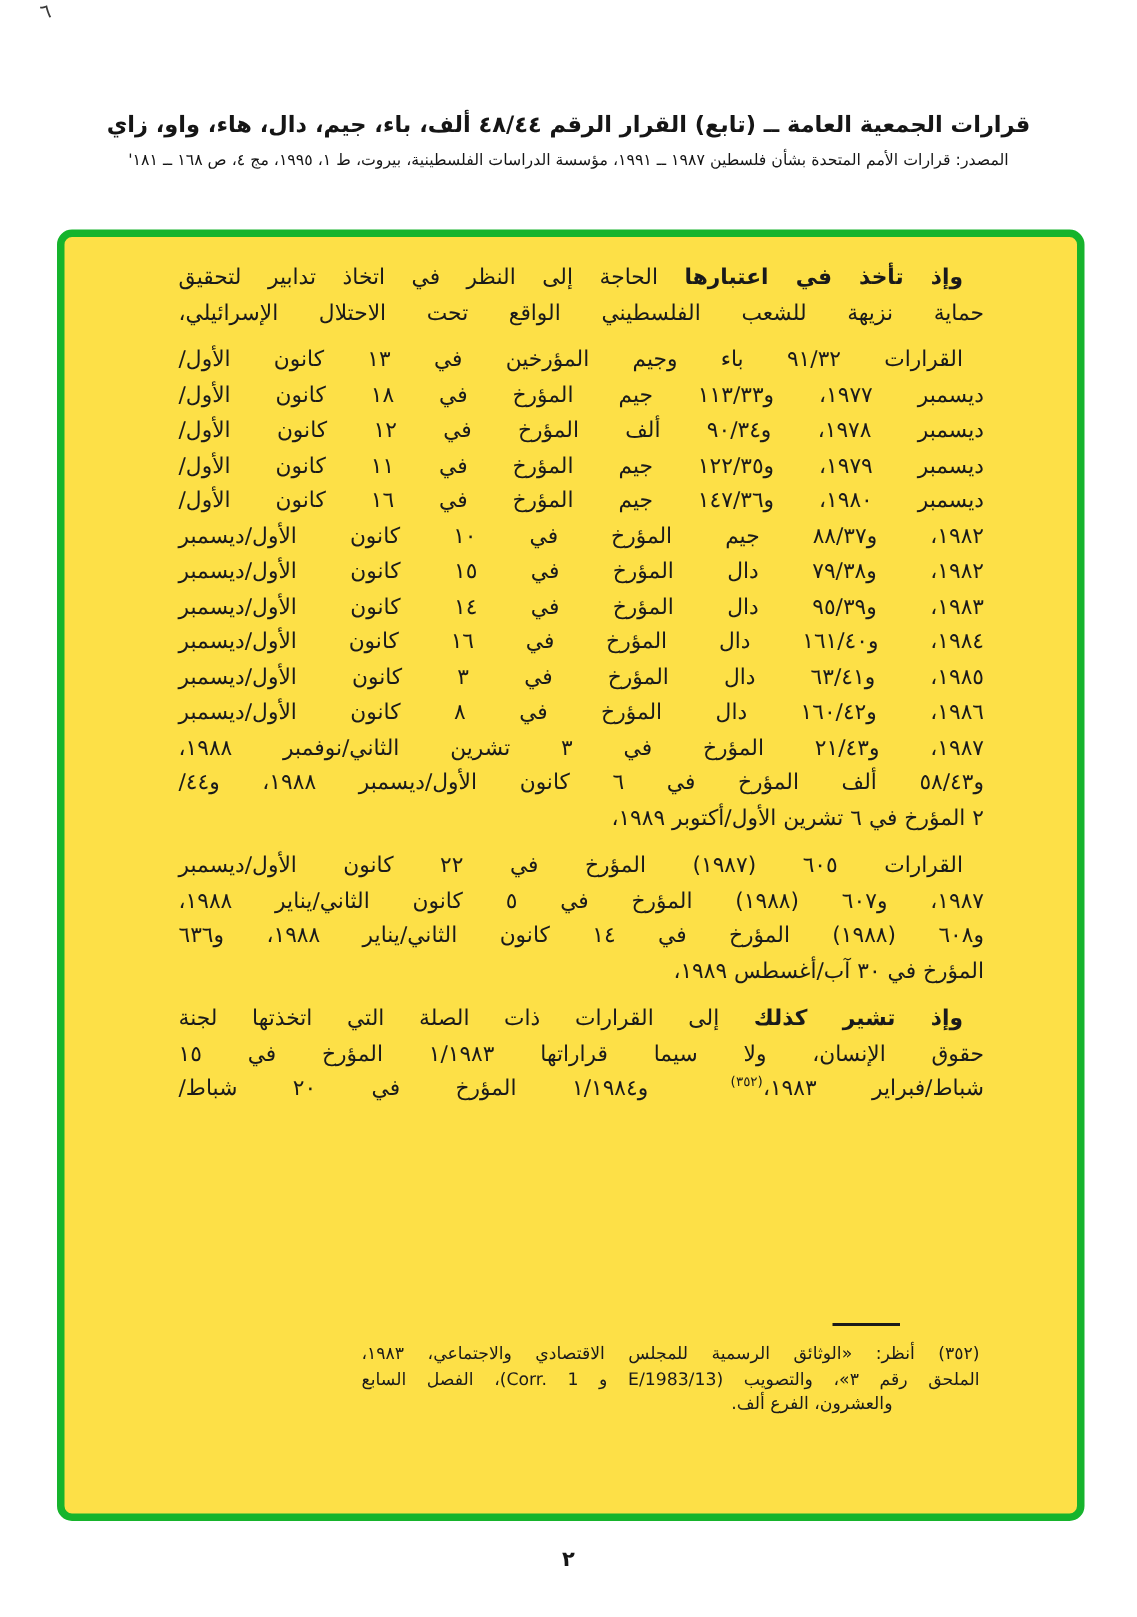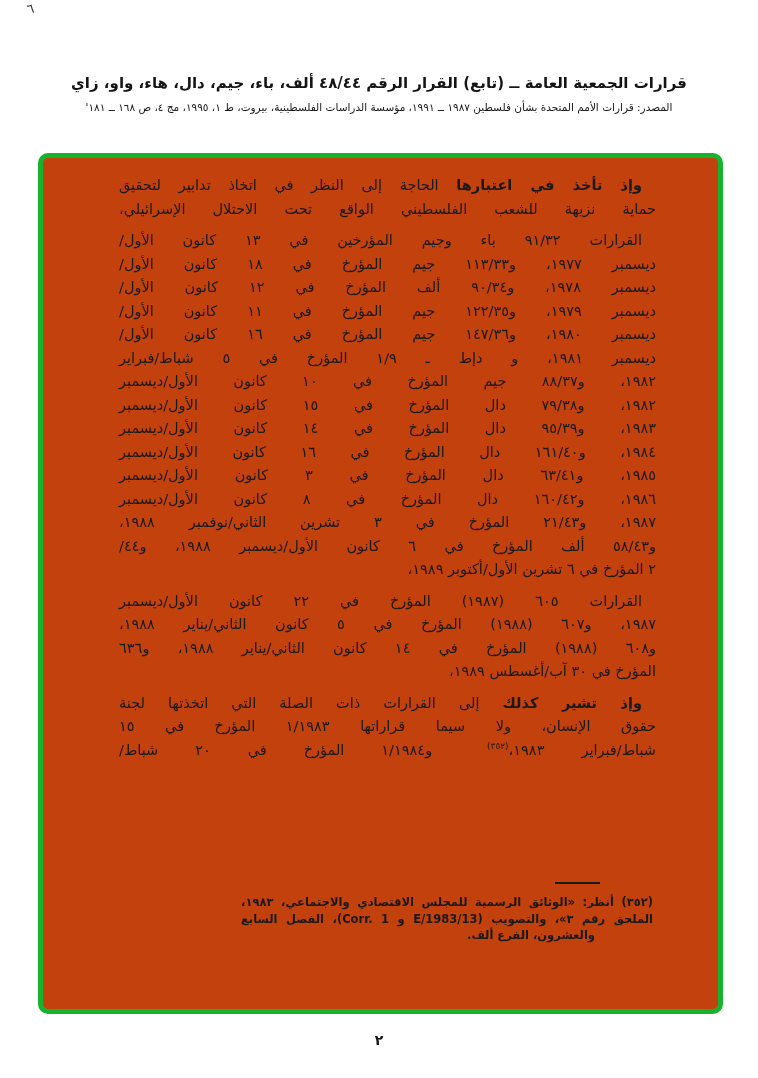--- a/index.html
+++ b/index.html
@@ -10,41 +10,41 @@
   .corner-mark{
     position:absolute;left:27px;top:1px;font-size:13px;color:#3a3a3a;
     transform:rotate(-12deg);direction:rtl;
   }
   .header{position:absolute;top:74px;left:0;width:100%;text-align:center;direction:rtl;}
   .header .title{font-size:15px;font-weight:bold;letter-spacing:0;}
   .header .source{font-size:10.5px;font-weight:normal;margin-top:9px;}
   .green-box{
     position:absolute;left:38px;top:153px;width:685px;height:861px;
     box-sizing:border-box;border:5px solid var(--green,#16b42c);border-radius:10px;
-    background:#c2410c;
+    background:#fde047;
   }
   .body-text{
     position:absolute;top:16px;right:62px;width:537px;direction:rtl;
     font-size:14.5px;line-height:23.5px;color:#1a1a1a;
   }
   .para{margin:0;}
   .para + .para{margin-top:8px;}
   .line{
     text-align:justify;text-align-last:justify;
   }
   .line.short{text-align-last:right;}
   .line .b{font-weight:bold;}
   .para .line:first-child{text-indent:14px;}
   sup{font-size:0.62em;line-height:0;margin-left:18px;}
   .fn-sep{
     position:absolute;top:724px;left:512px;width:45px;height:2px;background:#1a1a1a;
   }
   .footnote{
     position:absolute;top:736px;right:65px;width:412px;direction:rtl;
-    font-size:11.5px;line-height:16.5px;color:#1a1a1a;font-weight:bold;
+    font-size:11.5px;line-height:16.5px;color:#1a1a1a;
   }
   .fn-line{text-align:justify;text-align-last:justify;}
   .fn-line.short{text-align:right;text-align-last:right;padding-right:58px;}
   .page-number{
     position:absolute;top:1032px;left:0;width:100%;text-align:center;
     font-size:14px;font-weight:bold;direction:rtl;
   }
 </style>
 </head>
 <body>
@@ -63,21 +63,20 @@
         <div class="para">
           <div class="line"><span class="b">وإذ تأخذ في اعتبارها</span><span> الحاجة إلى النظر في اتخاذ تدابير لتحقيق</span></div>
           <div class="line"><span>حماية نزيهة للشعب الفلسطيني الواقع تحت الاحتلال الإسرائيلي،</span></div>
         </div>
         <div class="para">
           <div class="line"><span>القرارات ٩١/٣٢ باء وجيم المؤرخين في ١٣ كانون الأول/</span></div>
           <div class="line"><span>ديسمبر ١٩٧٧، و١١٣/٣٣ جيم المؤرخ في ١٨ كانون الأول/</span></div>
           <div class="line"><span>ديسمبر ١٩٧٨، و٩٠/٣٤ ألف المؤرخ في ١٢ كانون الأول/</span></div>
           <div class="line"><span>ديسمبر ١٩٧٩، و١٢٢/٣٥ جيم المؤرخ في ١١ كانون الأول/</span></div>
           <div class="line"><span>ديسمبر ١٩٨٠، و١٤٧/٣٦ جيم المؤرخ في ١٦ كانون الأول/</span></div>
-          <div class="line"><span>ديسمبر ١٩٨١، و دإط ـ ١/٩ المؤرخ في ٥ شباط/فبراير</span></div>
           <div class="line"><span>١٩٨٢، و٨٨/٣٧ جيم المؤرخ في ١٠ كانون الأول/ديسمبر</span></div>
           <div class="line"><span>١٩٨٢، و٧٩/٣٨ دال المؤرخ في ١٥ كانون الأول/ديسمبر</span></div>
           <div class="line"><span>١٩٨٣، و٩٥/٣٩ دال المؤرخ في ١٤ كانون الأول/ديسمبر</span></div>
           <div class="line"><span>١٩٨٤، و١٦١/٤٠ دال المؤرخ في ١٦ كانون الأول/ديسمبر</span></div>
           <div class="line"><span>١٩٨٥، و٦٣/٤١ دال المؤرخ في ٣ كانون الأول/ديسمبر</span></div>
           <div class="line"><span>١٩٨٦، و١٦٠/٤٢ دال المؤرخ في ٨ كانون الأول/ديسمبر</span></div>
           <div class="line"><span>١٩٨٧، و٢١/٤٣ المؤرخ في ٣ تشرين الثاني/نوفمبر ١٩٨٨،</span></div>
           <div class="line"><span>و٥٨/٤٣ ألف المؤرخ في ٦ كانون الأول/ديسمبر ١٩٨٨، و٤٤/</span></div>
           <div class="line short"><span>٢ المؤرخ في ٦ تشرين الأول/أكتوبر ١٩٨٩،</span></div>
         </div>

